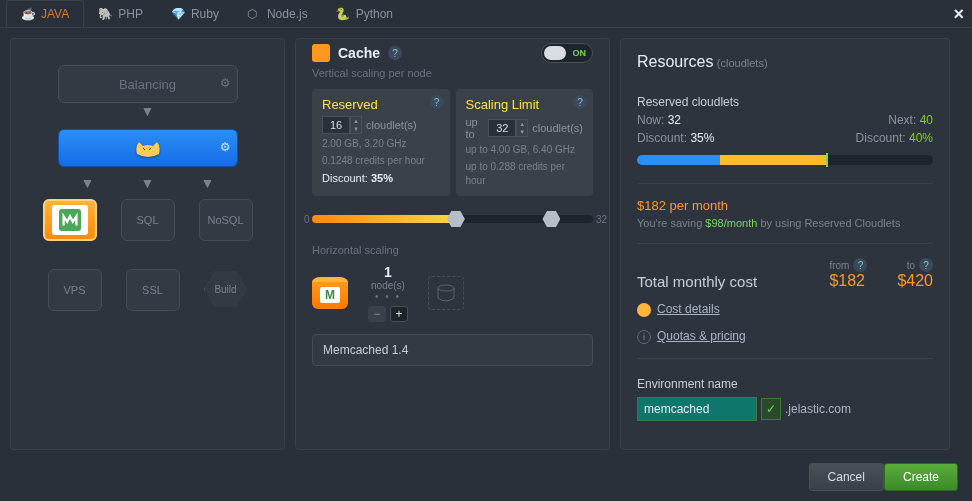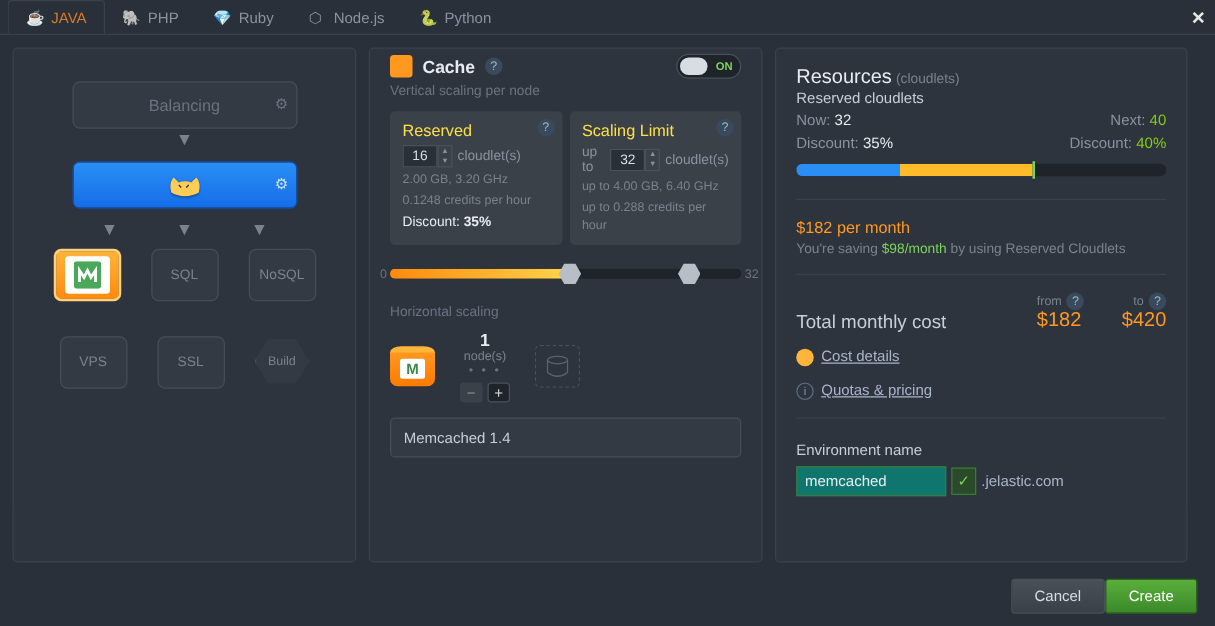--- a/index.html
+++ b/index.html
@@ -68,21 +68,21 @@
 .hs-ctr .dots{color:#6a7280;font-size:10px;letter-spacing:2px}
 .hs-ctr .pm{display:flex;gap:4px;justify-content:center;margin-top:4px}
 .hs-ctr .pm span{width:18px;height:16px;border-radius:3px;display:flex;align-items:center;justify-content:center;font-size:12px;cursor:pointer}
 .hs-ctr .pm .mi{background:#3a4149;color:#8a92a0}
 .hs-ctr .pm .pl{background:#1f242b;border:1px solid #4a5058;color:#d8dde4}
 .hs-ghost{width:36px;height:34px;border:1px dashed #4a5058;border-radius:4px;display:flex;align-items:center;justify-content:center;color:#5a6270}
 .memn{margin-top:12px;background:#343a44;border:1px solid #464d57;border-radius:4px;padding:8px 10px;color:#c8ced8;font-size:12px}
 .right{width:330px;padding:14px 16px}
 .right h3{color:#e8ecf2;font-size:16px;font-weight:normal;display:inline}
 .right .cl{color:#7a828e;font-size:11px}
-.r-sec{margin-top:0}
+.r-sec{margin-top:24px}
 .r-sec .ttl{color:#c8ced8;font-size:12px}
 .r-row{display:flex;justify-content:space-between;margin-top:4px;font-size:12px}
 .r-row span{color:#8a92a0}
 .r-row b{color:#e8ecf2;font-weight:normal}
 .r-row .grn{color:#84cc16}
 .r-slider{height:14px;margin-top:10px;position:relative}
 .r-slider .bg{height:10px;background:#1f242b;border-radius:5px;position:relative;overflow:hidden}
 .r-slider .bg .s1{position:absolute;left:0;width:28%;height:100%;background:#2a8ff5}
 .r-slider .bg .s2{position:absolute;left:28%;width:36%;height:100%;background:#ffbb2a}
 .r-slider .mk{position:absolute;left:64%;top:-2px;width:2px;height:14px;background:#7cd35a}

